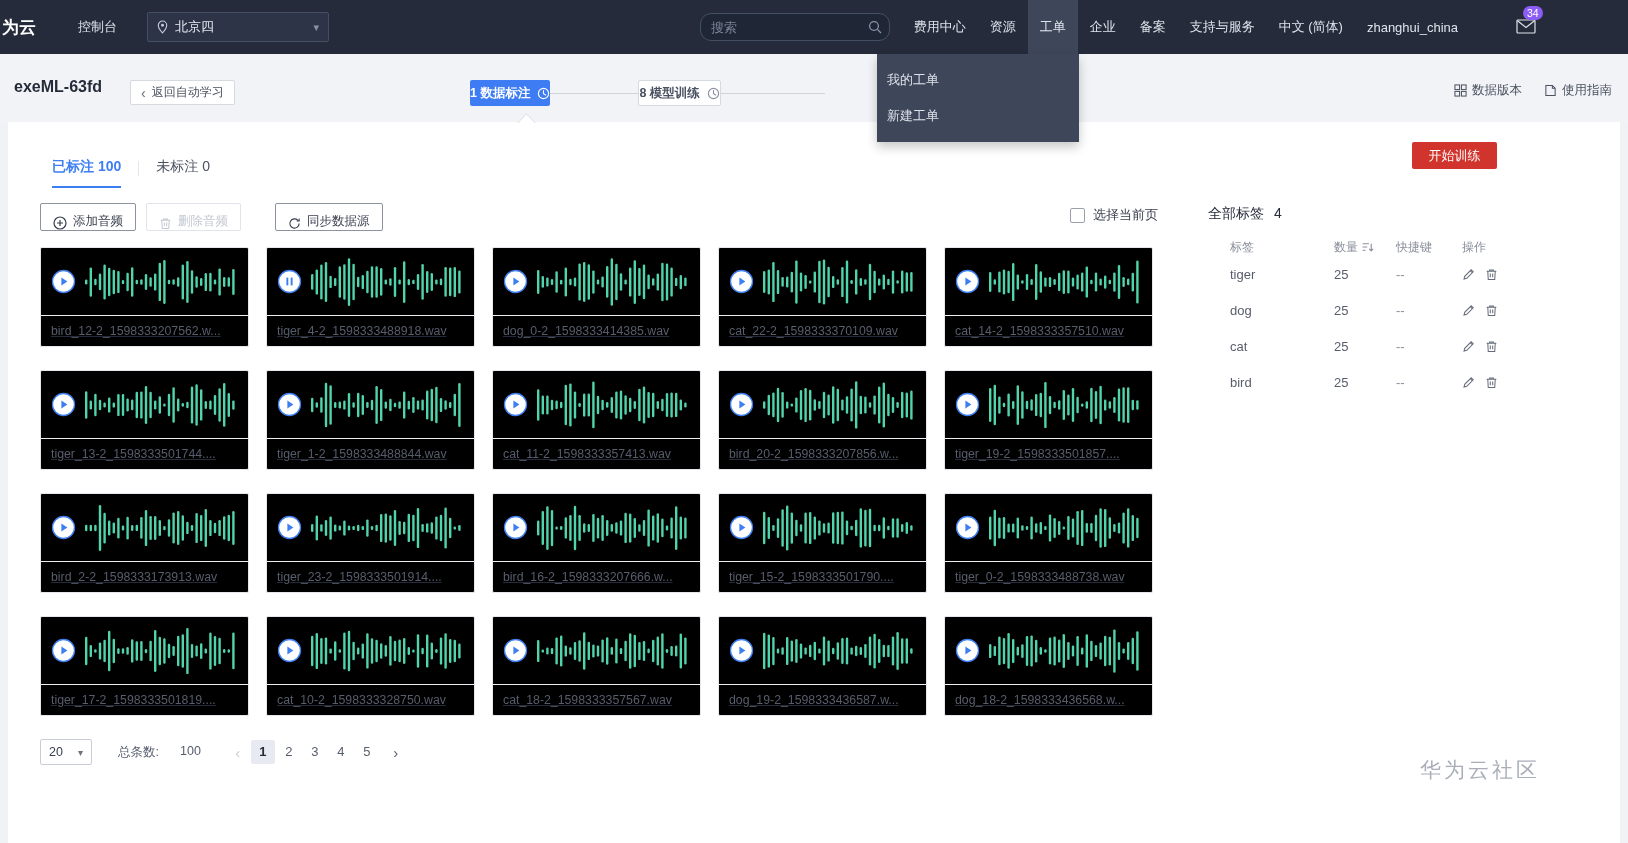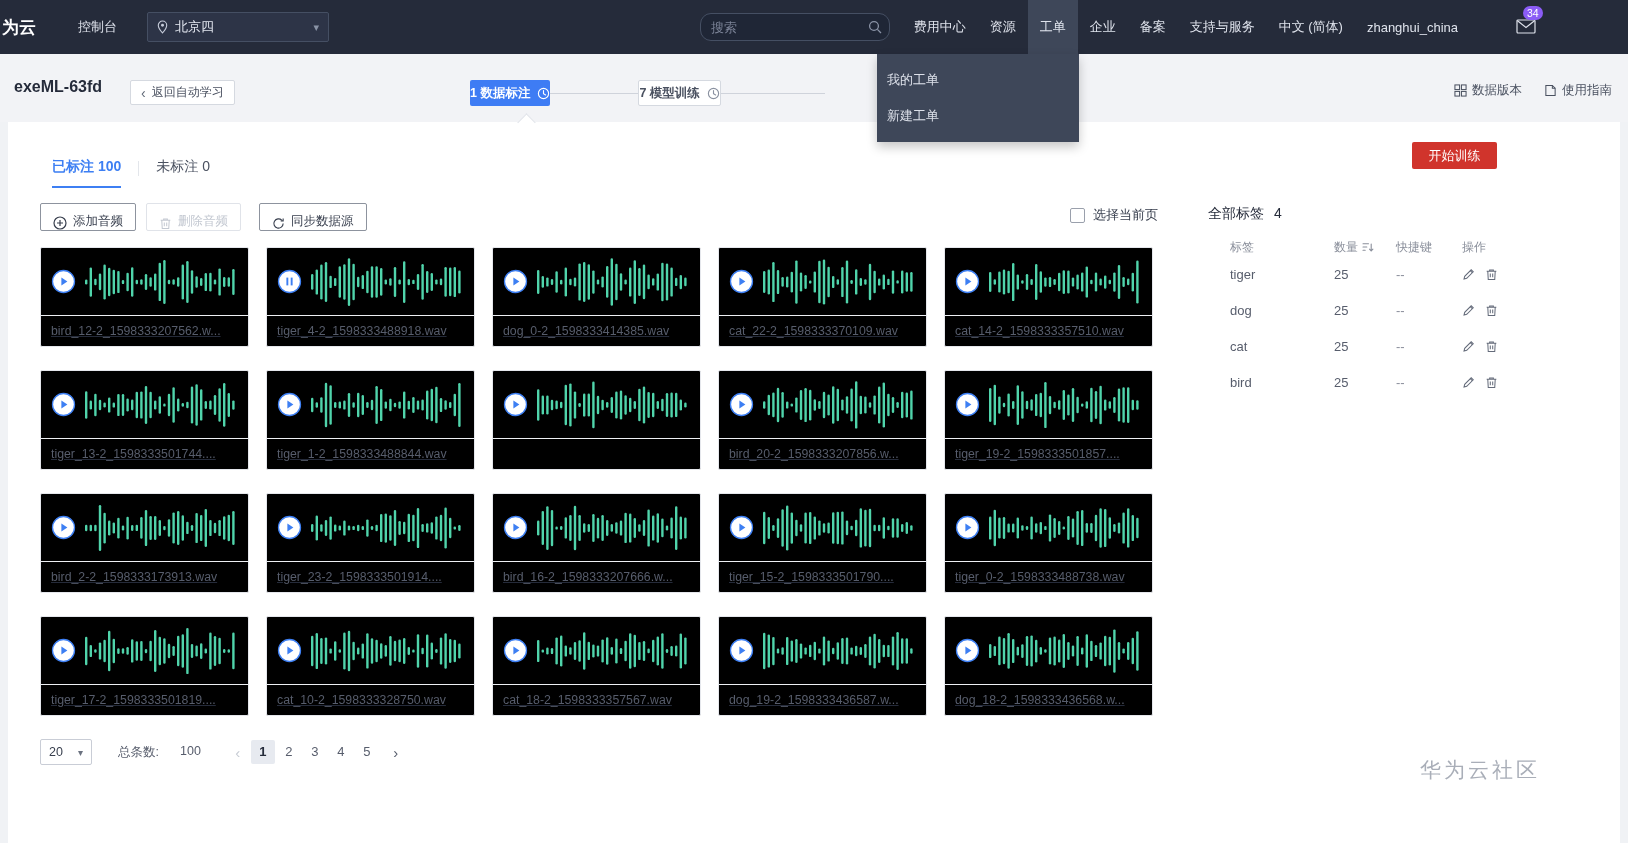--- a/index.html
+++ b/index.html
@@ -74,21 +74,21 @@
   .tab-divider { width:1px; height:15px; background:#e3e6eb; margin:0 17px 12px; }
   .train-btn { position:absolute; right:123px; top:20px; width:85px; height:27px;
     background:#d0342c; color:#fff; font-size:13px; border:none; border-radius:2px;
     font-family:inherit; cursor:pointer; }
   .toolbar { position:absolute; left:32px; top:81px; display:flex; align-items:center; }
   .btn { height:28px; display:inline-flex; align-items:flex-end; gap:6px; padding:0 12px;
     background:#fff; border:1px solid #8d939e; border-radius:2px; font-size:12.5px;
     color:#373e4d; cursor:pointer; }
   .btn.disabled { border-color:#e0e3e9; color:#c3c8d1; cursor:default; }
   .btn.del { margin-left:10px; }
-  .btn.sync { margin-left:18px; }
+  .btn.sync { margin-left:34px; }
   .select-page { position:absolute; left:1062px; top:84px; display:flex; align-items:center;
     gap:8px; font-size:13px; color:#373e4d; cursor:pointer; }
   .cbox { width:15px; height:15px; border:1px solid #9aa0ac; border-radius:2px; background:#fff; }
 
   
   .cards { position:absolute; left:32px; top:125px;
     display:grid; grid-template-columns:repeat(5,209px); column-gap:17px; row-gap:23px; }
   .audio-card { width:209px; height:100px; border:1px solid #e5e7ec; border-radius:2px; background:#000000;text-decoration:underline; }
   .wave-row { height:68px; display:flex; align-items:center; padding-left:10px; gap:9px;
     border-bottom:1px solid #edeff3; }
@@ -181,21 +181,21 @@
   <div class="steps" id="steps">
       <div class="step-pill active">
         <span>1 数据标注</span>
         <svg class="clock" width="13" height="13" viewBox="0 0 14 14">
           <circle cx="7" cy="7" r="5.5" fill="none" stroke="currentColor" stroke-width="1.2"></circle>
           <path d="M7 3.8v3.4l2.3 1.4" fill="none" stroke="currentColor" stroke-width="1.2" stroke-linecap="round"></path>
         </svg>
       </div>
       <div class="step-line"></div>
       <div class="step-pill">
-        <span>7 模型训练</span>
+        <span>8 模型训练</span>
         <svg class="clock" width="13" height="13" viewBox="0 0 14 14">
           <circle cx="7" cy="7" r="5.5" fill="none" stroke="currentColor" stroke-width="1.2"></circle>
           <path d="M7 3.8v3.4l2.3 1.4" fill="none" stroke="currentColor" stroke-width="1.2" stroke-linecap="round"></path>
         </svg>
       </div>
       <div class="step-line tail"></div>
     </div>
   <div class="hd-links">
     <span class="hd-link">
       <svg width="13" height="13" viewBox="0 0 14 14" fill="none" stroke="currentColor" stroke-width="1.1">
@@ -621,20 +621,21 @@
             <rect x="115.0" y="14.8" width="2.4" height="24.5" rx="1.2" fill="#50d4ab"></rect>
             <rect x="119.6" y="23.0" width="2.4" height="8.0" rx="1.2" fill="#50d4ab"></rect>
             <rect x="124.2" y="20.8" width="2.4" height="12.4" rx="1.2" fill="#50d4ab"></rect>
             <rect x="128.8" y="15.0" width="2.4" height="24.0" rx="1.2" fill="#50d4ab"></rect>
             <rect x="133.4" y="14.6" width="2.4" height="24.8" rx="1.2" fill="#50d4ab"></rect>
             <rect x="138.0" y="14.8" width="2.4" height="24.3" rx="1.2" fill="#50d4ab"></rect>
             <rect x="142.6" y="21.5" width="2.4" height="11.0" rx="1.2" fill="#50d4ab"></rect>
             <rect x="147.2" y="24.6" width="2.4" height="4.8" rx="1.2" fill="#50d4ab"></rect>
           </svg>
        </div>
+       <div class="fname">cat_11-2_1598333357413.wav</div>
      </div>
       <div class="audio-card">
        <div class="wave-row">
          <span class="play-btn">
             <svg width="25" height="25" viewBox="0 0 25 25">
               <circle cx="12.5" cy="12.5" r="11" fill="#fff" stroke="#3d7ff3" stroke-width="1.3"></circle>
               <path d="M10.4 8.6l6 3.9-6 3.9z" fill="#3d7ff3"></path>
             </svg>
           </span>
          <svg class="waveform" width="156" height="54" viewBox="0 0 156 54">

